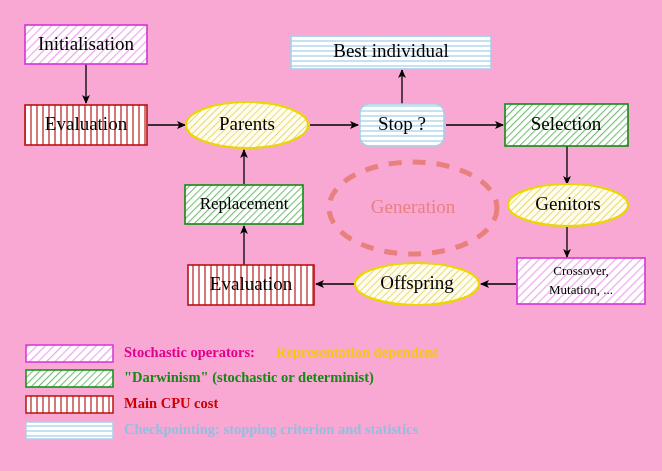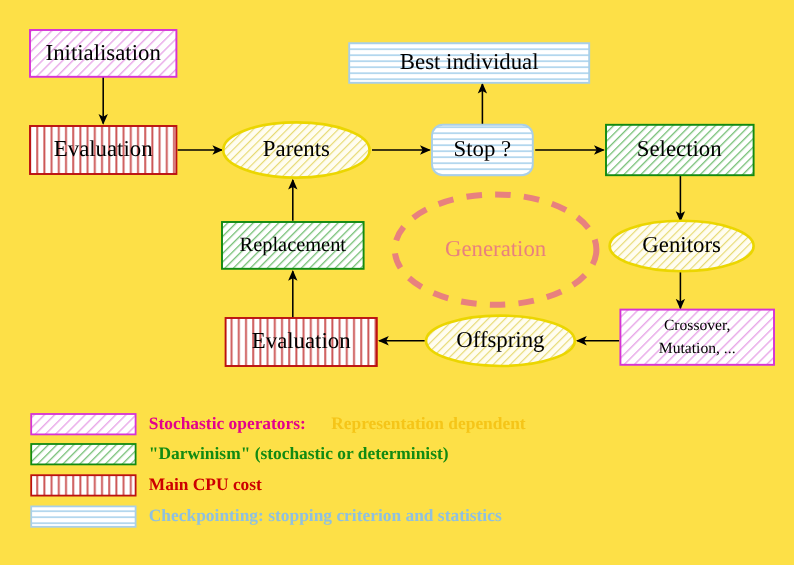--- a/index.html
+++ b/index.html
@@ -7,21 +7,21 @@
     padding: 0;
     background: #ffffff;
   }
   body {
     font-family: "Liberation Serif", serif;
   }
   #canvas {
     position: relative;
     width: 662px;
     height: 471px;
-    background: #fde047;
+    background: #f9a8d4;
     overflow: hidden;
   }
   svg.layer {
     position: absolute;
     left: 0;
     top: 0;
     width: 662px;
     height: 471px;
   }
   

